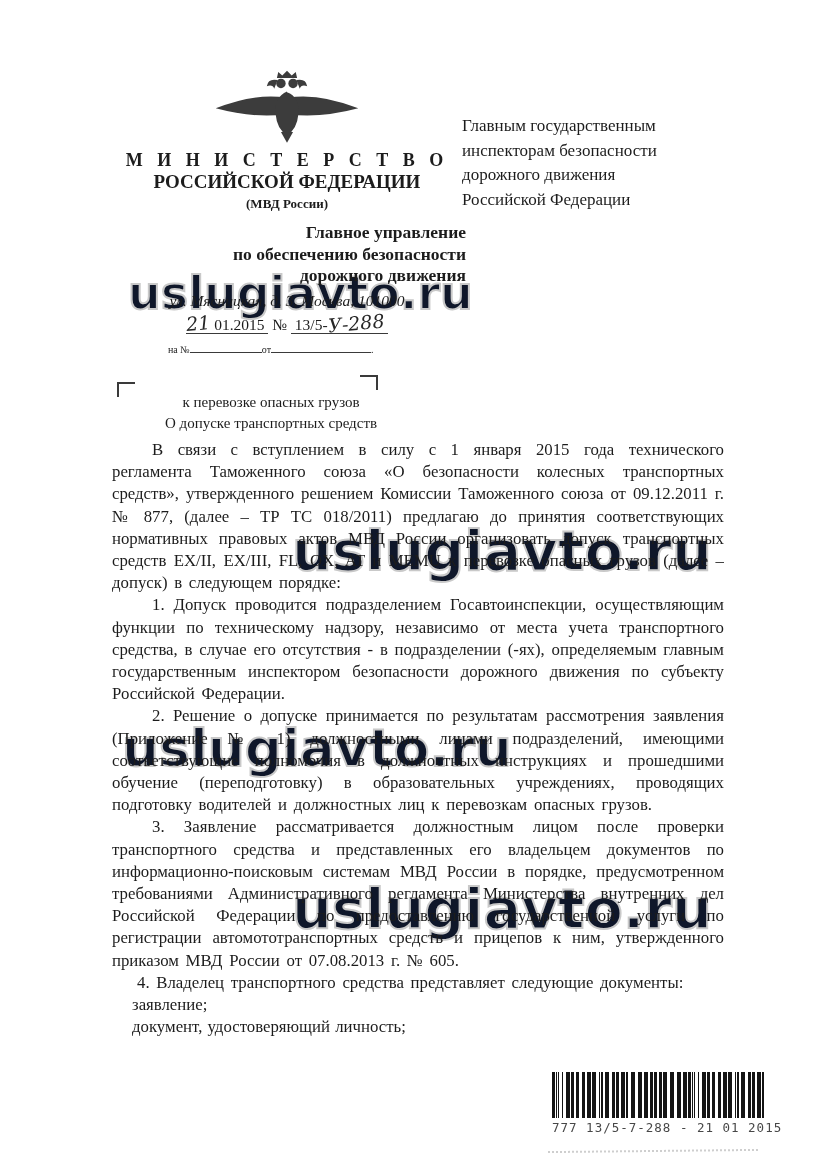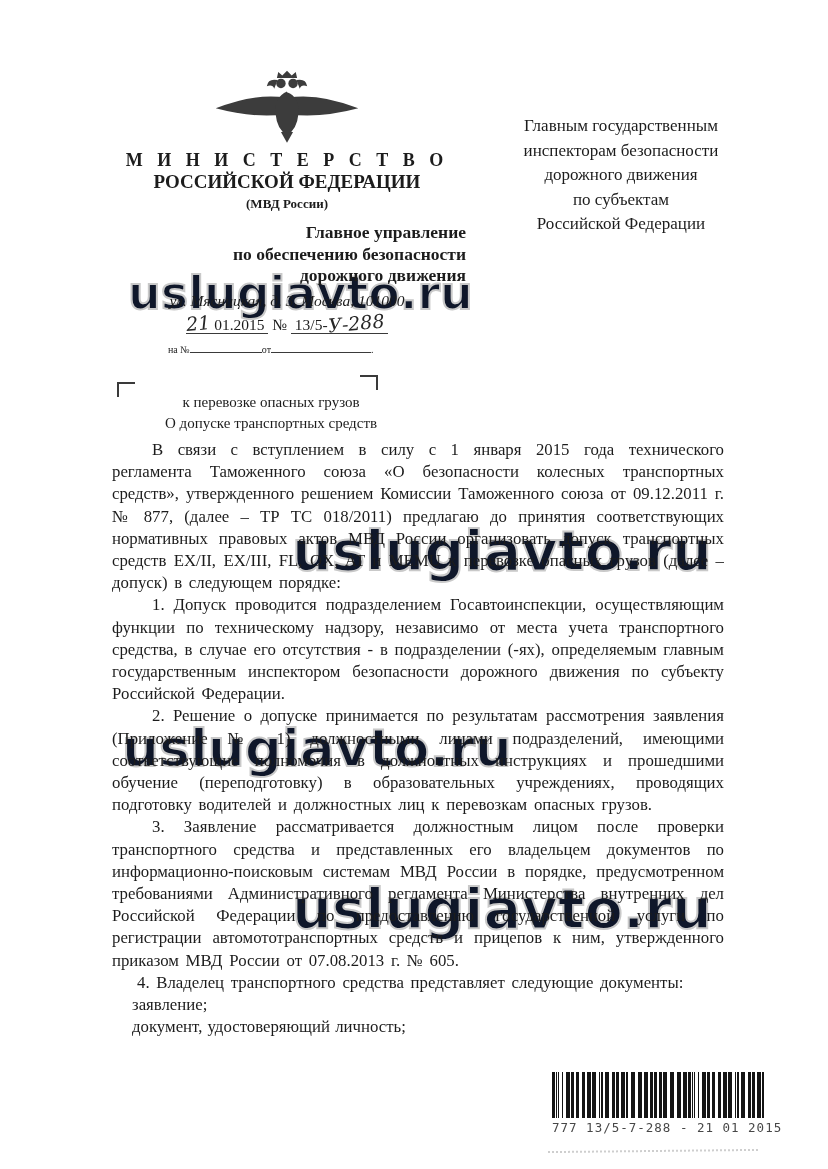--- a/index.html
+++ b/index.html
@@ -23,21 +23,21 @@
   .dept{font-weight:bold;font-size:17.5px;line-height:21.5px;text-align:right;}
   .dept-wrap{margin-top:8px;}
   .address{font-size:15.5px;margin-top:4px;line-height:20px;font-style:italic;}
   .date-line{font-size:15.5px;margin-top:3px;line-height:22px;}
   .u{border-bottom:1px solid #3a3a3a;display:inline-block;line-height:16px;}
   .blank{display:inline-block;border-bottom:1px solid #3a3a3a;height:14px;}
   .hand{font-family:"DejaVu Serif",serif;font-style:italic;font-size:19px;color:#262626;
         display:inline-block;transform:rotate(-5deg);}
   .ref-line{font-size:10px;margin-top:2px;text-align:left;padding-left:60px;}
   
-  .recipient{position:absolute;z-index:2;left:462px;top:114px;width:318px;text-align:center;
+  .recipient{position:absolute;z-index:2;left:462px;top:114px;width:318px;text-align:left;
              font-size:17px;line-height:24.5px;}
   
   .corner{position:absolute;z-index:2;width:16px;height:13px;}
   .corner-l{left:117px;top:382px;border-left:2px solid #3a3a3a;border-top:2px solid #3a3a3a;}
   .corner-r{left:360px;top:375px;border-right:2px solid #3a3a3a;border-top:2px solid #3a3a3a;}
   .subject{position:absolute;z-index:2;left:150px;top:392px;width:242px;text-align:center;
            font-size:15px;line-height:21px;}
   
   .body-text{position:absolute;z-index:2;left:112px;top:439px;width:612px;
              font-size:16.8px;line-height:22.2px;text-align:justify;}
@@ -93,21 +93,20 @@
     </div>
     <div class="ref-line">
       <span>на №</span><span class="blank" style="width:72px"></span><span>от</span><span class="blank" style="width:100px"></span><span>.</span>
     </div>
   </div>
 
   <div class="recipient">
     <div>Главным государственным</div>
     <div>инспекторам безопасности</div>
     <div>дорожного движения</div>
-    <div>по субъектам</div>
     <div>Российской Федерации</div>
   </div>
 
   <div class="corner corner-l"></div>
   <div class="corner corner-r"></div>
 
   <div class="subject">
     <div>к перевозке опасных грузов</div>
     <div>О допуске  транспортных средств</div>
   </div>

